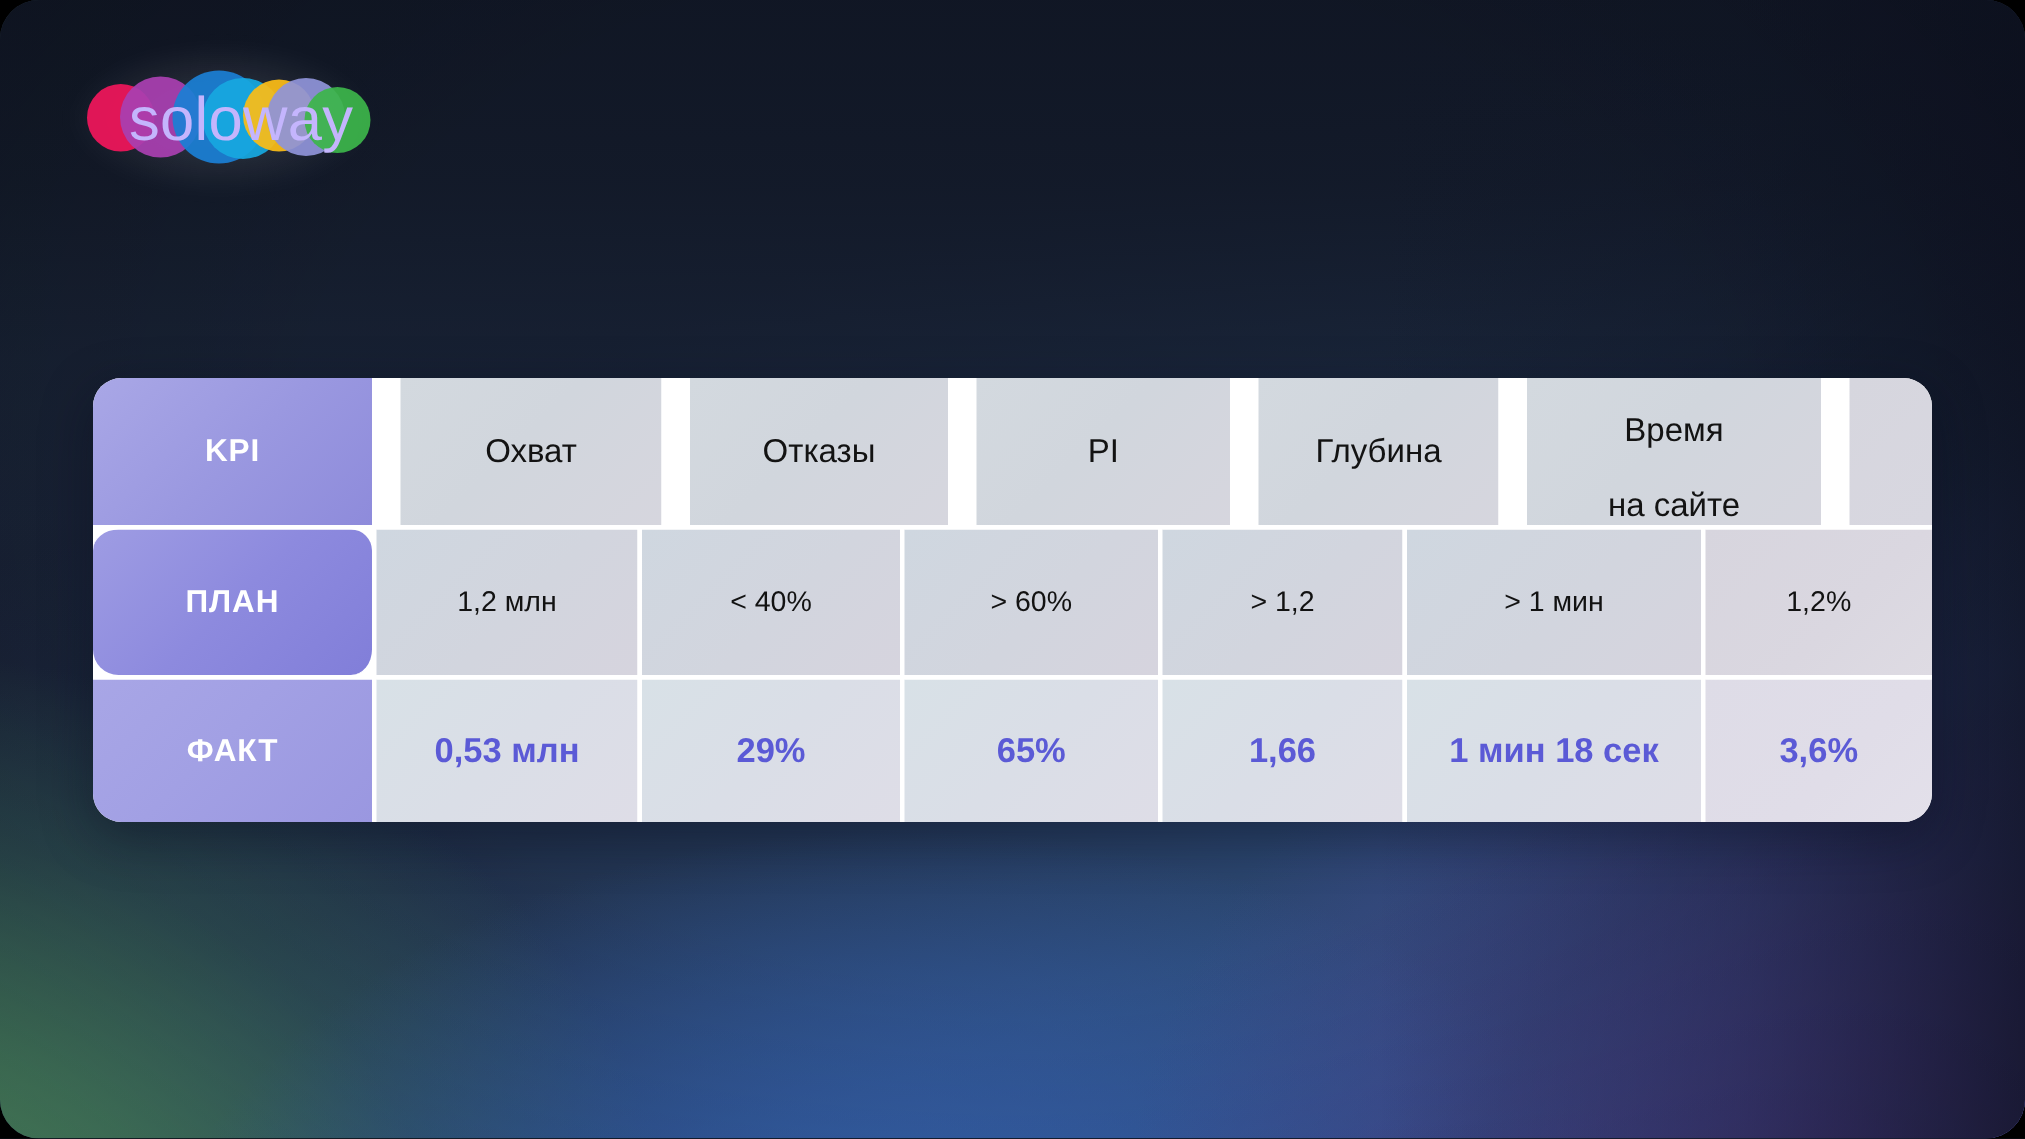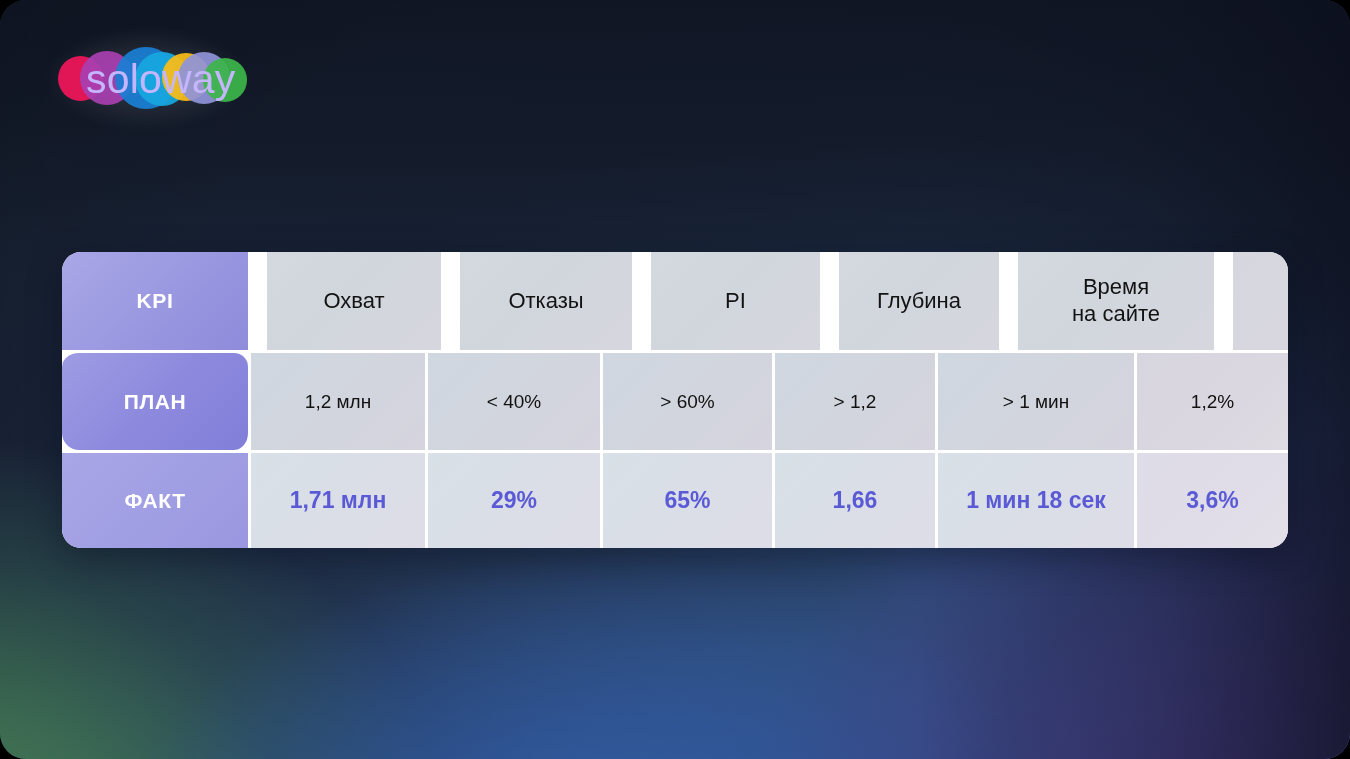--- a/index.html
+++ b/index.html
@@ -140,21 +140,21 @@
   
   .fact-cell{
     background:linear-gradient(135deg,#d8e1e7 0%, #dadee7 50%, #dedde7 100%);
     color:#5b5ad6;
     font-size:23px;
     font-weight:700;
   }
   #cell-fact-6{ background:linear-gradient(135deg,#dedce7 0%, #e0dde8 60%, #e3e0ea 100%); }
 
   .cell-text{ display:block; }
-  .cell-text .ln{ display:block; }
+  .cell-text .ln{ display:block;margin-top:23px; }
 </style>
 </head>
 <body>
 
 <div id="stage">
 
   <div class="bg-layer" id="bg-base"></div>
   <div class="bg-layer" id="bg-green"></div>
   <div class="bg-layer" id="bg-blue"></div>
   <div class="bg-layer" id="bg-purple"></div>
@@ -225,21 +225,21 @@
       <div class="t-cell plan-cell c6" id="cell-plan-6">
         <span class="cell-text">1,2%</span>
       </div>
     </div>
 
     <div class="t-row" id="row-fact">
       <div class="t-cell label-cell c0" id="cell-fact-label">
         <span class="cell-text">ФАКТ</span>
       </div>
       <div class="t-cell fact-cell c1">
-        <span class="cell-text">1,71 млн</span>
+        <span class="cell-text">0,53 млн</span>
       </div>
       <div class="t-cell fact-cell c2">
         <span class="cell-text">29%</span>
       </div>
       <div class="t-cell fact-cell c3">
         <span class="cell-text">65%</span>
       </div>
       <div class="t-cell fact-cell c4">
         <span class="cell-text">1,66</span>
       </div>

